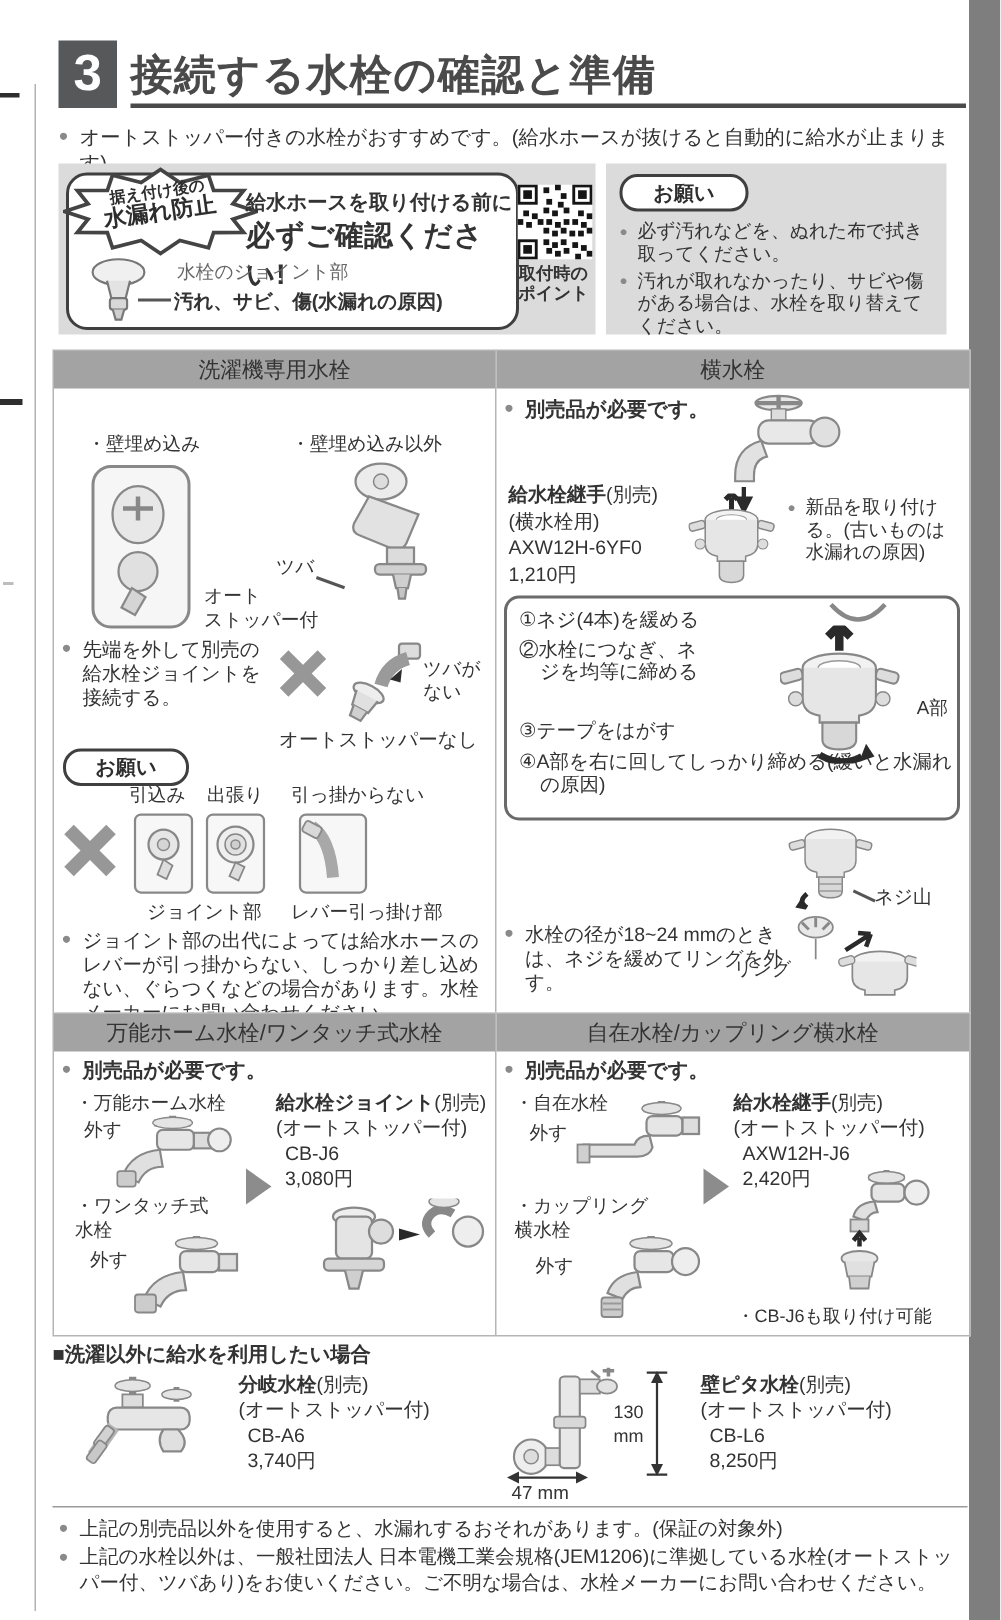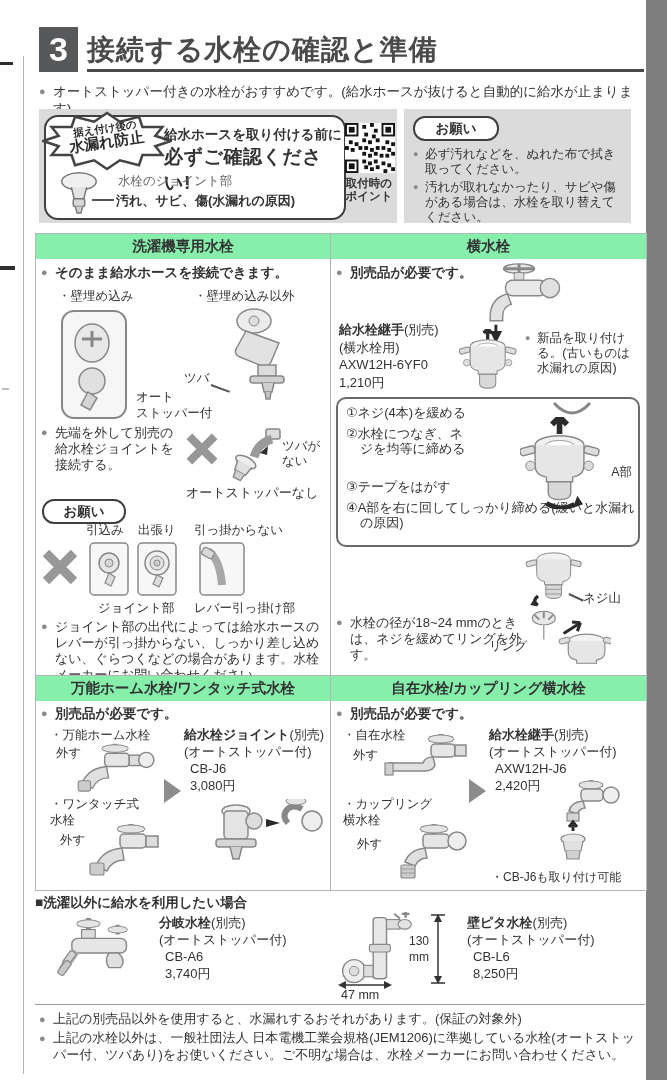--- a/index.html
+++ b/index.html
@@ -25,22 +25,22 @@
   .panel{background:#dbdbdb;}
   .check-inner{position:absolute;left:5px;top:6px;width:298px;height:101px;background:#fff;
                border:2px solid #3f3f3f;border-radius:14px;}
   .burst-text{position:absolute;left:4px;top:6px;width:112px;transform:rotate(-8deg);text-align:center;
               font-weight:bold;color:#2d2d2d;line-height:1.05;}
   .pill{border:2px solid #3f3f3f;border-radius:12px;background:#fff;font-weight:bold;font-size:13.5px;
         display:flex;align-items:center;justify-content:center;color:#2e2e2e;}
   
   .tbl{position:absolute;left:35px;display:flex;border:1px solid #b5b5b5;background:#fff;}
   .col{position:relative;}
-  .col-header{height:25px;background:#86efac;display:flex;align-items:center;justify-content:center;
-              font-size:14.5px;font-weight:bold;color:#333;}
+  .col-header{height:25px;background:#a3a3a3;display:flex;align-items:center;justify-content:center;
+              font-size:14.5px;font-weight:normal;color:#333;}
   .col-body{position:relative;}
   .t13{font-size:13px;line-height:1.22;justify-content:flex-end;}
   .t125{font-size:12.5px;line-height:1.2;}
   .t135{font-size:13.5px;line-height:1.22;}
   .bold{font-weight:bold;}
   .steps-box{position:absolute;border:2px solid #6a6a6a;border-radius:10px;background:#fff;}
   .step{position:absolute;font-size:13px;line-height:1.18;padding-left:14px;text-indent:-14px;}
   .tri{width:0;height:0;border-left:17px solid #8c8c8c;border-top:12px solid transparent;border-bottom:12px solid transparent;}
   .hrule{position:absolute;left:35px;top:1004px;width:610px;height:1px;background:#9a9a9a;}
   svg{display:block;}
@@ -159,24 +159,20 @@
         <span>汚れが取れなかったり、サビや傷がある場合は、水栓を取り替えてください。</span>
       </div>
     </div>
   </div>
 
   <div class="tbl" style="top:233px;width:610px;height:441px;">
 
     <div class="col" style="width:294px;border-right:1px solid #b5b5b5;">
       <div class="col-header">洗濯機専用水栓</div>
       <div class="col-body" style="height:416px;">
-        <div class="abs blt bold t135" style="left:5px;top:6px;width:282px;">
-          <span class="dot"></span>
-          <span>そのまま給水ホースを接続できます。</span>
-        </div>
         <div class="abs t125" style="left:22px;top:30px;">・壁埋め込み</div>
         <div class="abs t125" style="left:158px;top:30px;">・壁埋め込み以外</div>
         <svg class="abs" style="left:22px;top:48px;" width="72" height="115" viewBox="0 0 72 115">
           <rect x="4" y="4" width="64" height="107" rx="12" fill="#f6f6f6" stroke="#888" stroke-width="2"></rect>
           <ellipse cx="34" cy="36" rx="17" ry="19" fill="#e8e8e8" stroke="#888" stroke-width="1.5"></ellipse>
           <path d="M24 32 h20 M34 24 v16" stroke="#888" stroke-width="3" fill="none"></path>
           <circle cx="34" cy="74" r="13" fill="#e0e0e0" stroke="#888" stroke-width="1.5"></circle>
           <path d="M30 85 l-7 13 9 5 7-12 z" fill="#d5d5d5" stroke="#888" stroke-width="1.5"></path>
         </svg>
         <svg class="abs" style="left:178px;top:46px;" width="85" height="102" viewBox="0 0 85 102">
@@ -280,21 +276,21 @@
             <circle cx="73" cy="50" r="5" fill="#ddd" stroke="#888"></circle>
           <path d="M30 67 h24 v14 q0 7 -12 7 t-12 -7 z" fill="#d8d8d8" stroke="#888" stroke-width="1.5"></path>
         </svg>
         <div class="abs blt t125" style="left:194px;top:72px;width:116px;">
           <span class="sdot"></span>
           <span>新品を取り付ける。(古いものは水漏れの原因)</span>
         </div>
 
         <div class="steps-box" style="left:5px;top:138px;width:300px;height:146px;">
           <div class="step" style="left:8px;top:6px;width:170px;">①ネジ(4本)を緩める</div>
-          <div class="step" style="left:8px;top:27px;width:112px;">②水栓につなぎ、ネジを均等に締める</div>
+          <div class="step" style="left:8px;top:27px;width:112px;font-family:Liberation Mono, monospace;">②水栓につなぎ、ネジを均等に締める</div>
           <div class="step" style="left:8px;top:80px;width:170px;">③テープをはがす</div>
           <div class="step" style="left:8px;top:101px;width:284px;">④A部を右に回してしっかり締める(緩いと水漏れの原因)</div>
           <svg class="abs" style="right:44px;top:2px;" width="44" height="16" viewBox="0 0 44 16">
             <path d="M4 2 q18 20 36 0" stroke="#888" stroke-width="3" fill="none"></path>
           </svg>
           <svg class="abs" style="right:38px;top:18px;" width="80" height="92" viewBox="0 0 85 98">
             <path d="M42 18 v-16 M34 8 l8-8 8 8" stroke="#2a2a2a" stroke-width="6" fill="none"></path>
             <rect x="0" y="32" width="16" height="8" rx="3" transform="rotate(-15 8 36)" fill="#ddd" stroke="#888" stroke-width="1.5"></rect>
             <rect x="68" y="32" width="16" height="8" rx="3" transform="rotate(15 76 36)" fill="#ddd" stroke="#888" stroke-width="1.5"></rect>
             <ellipse cx="42" cy="30" rx="26" ry="10" fill="#f2f2f2" stroke="#888" stroke-width="1.5"></ellipse>

